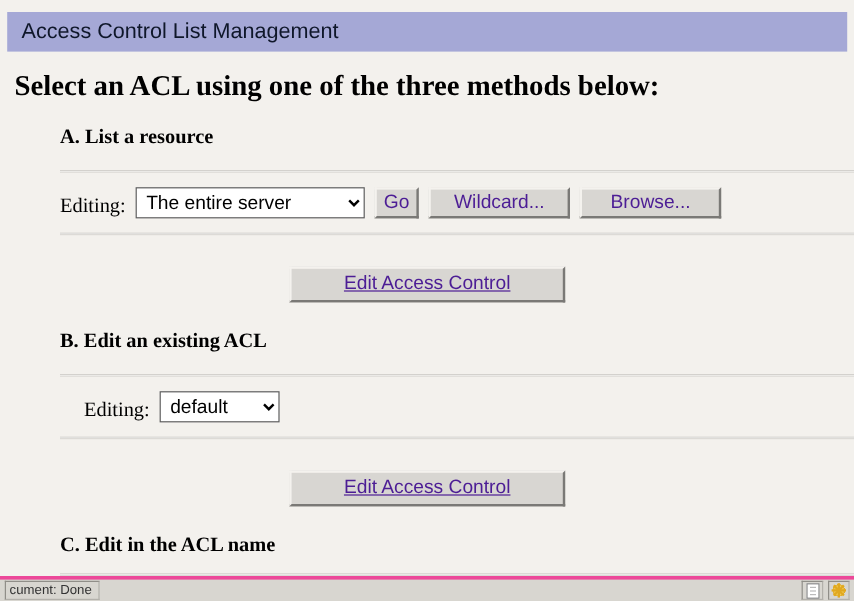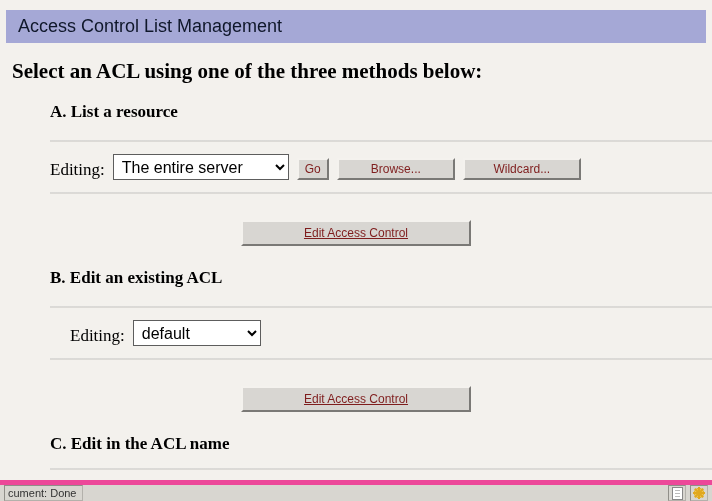--- a/index.html
+++ b/index.html
@@ -16,21 +16,21 @@
     .header-bar {
       background: #a5a8d6;
       color: #0f172a;
       padding: 6px 12px;
       font-size: 18px;
       font-family: Verdana, Arial, sans-serif;
       margin: 10px 6px 8px 6px;
     }
     .subtitle {
       font-weight: bold;
-      font-size: 21px;
+      font-size: 24px;
       padding: 8px 12px 14px 12px;
     }
     .section-heading {
       font-weight: bold;
       font-size: 17px;
       padding: 4px 0 14px 50px;
     }
     .hr-line {
       height: 2px;
       margin: 4px 0 8px 50px;
@@ -55,39 +55,39 @@
     select.classic {
       font-family: Verdana, Arial, sans-serif;
       font-size: 16px;
       background: #fff;
       border: 1px solid #5d5d5d;
       height: 26px;
       padding: 2px 4px;
     }
     button.classic {
       font-family: Verdana, Arial, sans-serif;
-      font-size: 12px;
+      font-size: 16px;
       background: #d8d6d2;
       border-top: 2px solid #f4f2ee;
       border-left: 2px solid #f4f2ee;
       border-right: 2px solid #7a7976;
       border-bottom: 2px solid #7a7976;
       padding: 2px 14px;
       cursor: pointer;
-      color: #7f1d1d;
+      color: #4c1d95;
     }
     button.classic.small { padding: 2px 6px; }
     button.classic.wide { min-width: 118px; }
     button.classic.big  { min-width: 230px; padding: 4px 14px; text-decoration: underline; }
     .status-bar {
       position: absolute;
       bottom: 0; left: 0; right: 0;
       height: 21px;
       background: #d8d6d0;
-      border-top: 5px solid #ec4899;
+      border-top: 3px solid #ec4899;
       font-family: Tahoma, Arial, sans-serif;
       font-size: 11px;
       display: flex;
       align-items: center;
       padding: 0 4px;
       color: #333;
       justify-content: space-between;
     }
     .status-left {
       border: 1px solid #b3b1ab;
@@ -135,37 +135,37 @@
 <div class="header-bar">
   <span>Access Control List Management</span>
 </div>
 
 <div class="subtitle">Select an ACL using one of the three methods below:</div>
 
 <div class="section-heading">A. List a resource</div>
 <div class="hr-line"></div>
 <div class="row">
   <span class="label">Editing:</span>
-  <select class="classic" style="width:176px">
+  <select class="classic" style="width:191px">
     <option>The entire server</option>
   </select>
   <button class="classic small">Go</button>
+  <button class="classic wide">Wildcard...</button>
   <button class="classic wide">Browse...</button>
-  <button class="classic wide">Wildcard...</button>
 </div>
 <div class="hr-line"></div>
 <div class="row center">
   <button class="classic big">Edit Access Control</button>
 </div>
 
 <div class="section-heading">B. Edit an existing ACL</div>
 <div class="hr-line"></div>
 <div class="row" style="padding-left:70px">
   <span class="label">Editing:</span>
-  <select class="classic" style="width:128px">
+  <select class="classic" style="width:100px">
     <option>default</option>
   </select>
 </div>
 <div class="hr-line"></div>
 <div class="row center">
   <button class="classic big">Edit Access Control</button>
 </div>
 
 <div class="section-heading">C. Edit in the ACL name</div>
 <div class="hr-line" style="margin-top:0"></div>

